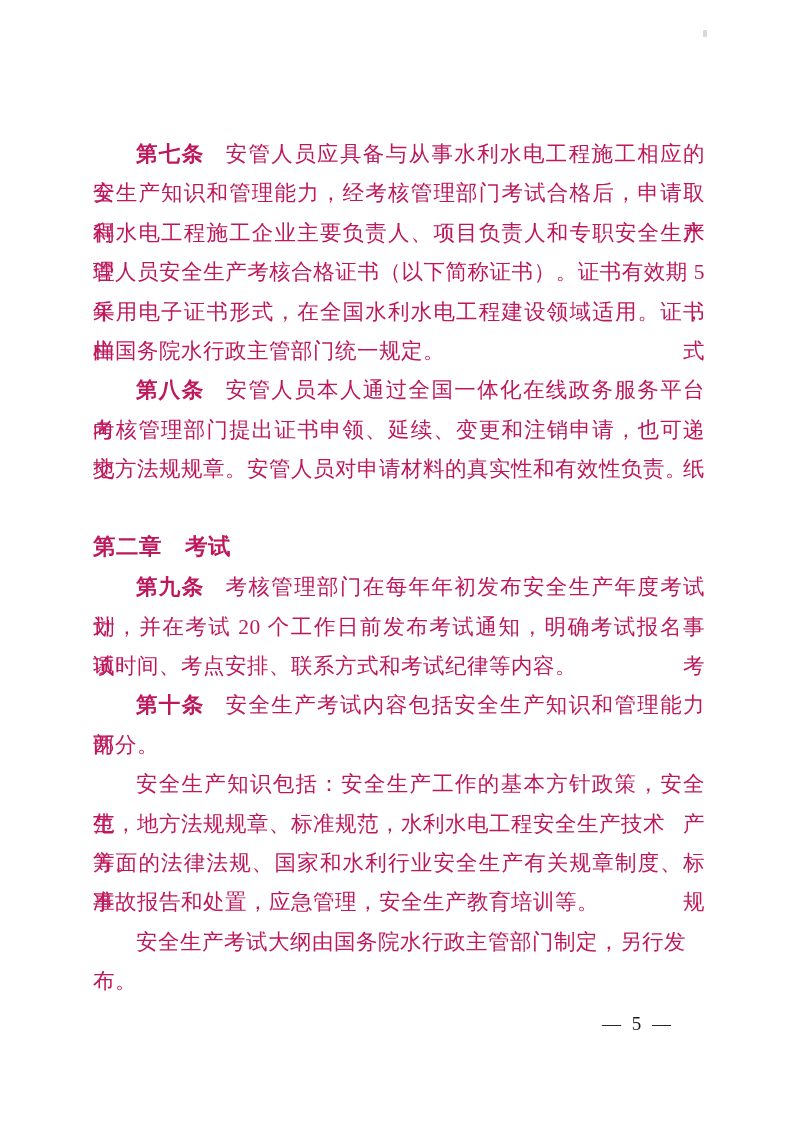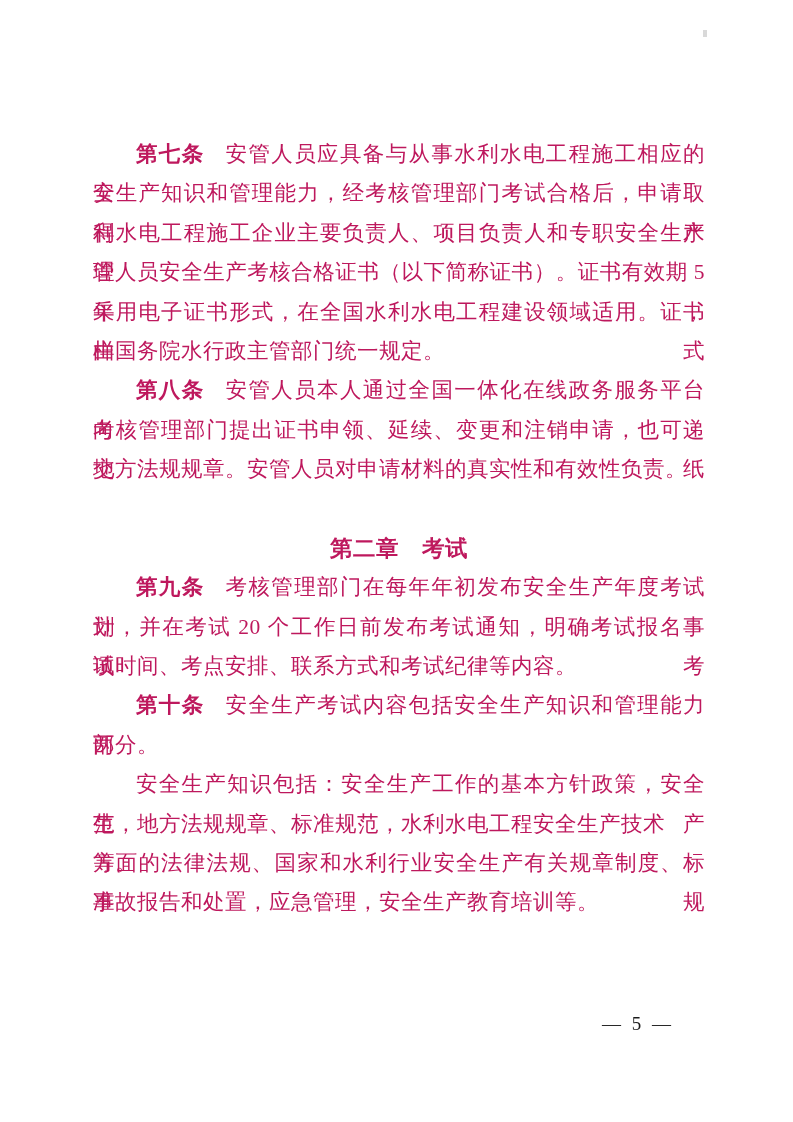--- a/index.html
+++ b/index.html
@@ -33,24 +33,23 @@
     text-align: justify;
     text-align-last: justify;
   }
   .line.indent {
     text-indent: 43px;
   }
   .line.blank {
     height: 39.4px;
   }
   .line.heading {
-    text-align: center;
     font-weight: 700;
     font-size: 22.5px;
-    font-family: Liberation Sans, sans-serif;
+    font-family: Liberation Mono, monospace;
   }
   .article-label {
     font-weight: 700;
     font-family: "Liberation Sans", "DejaVu Sans", sans-serif;
     margin-right: 21px;
   }
   .page-number {
     position: absolute;
     left: 602px;
     top: 1011px;
@@ -91,15 +90,16 @@
       <div class="line heading">第二章　考试</div>
       <div class="line body justify indent"><span class="article-label">第九条</span><span>考核管理部门在每年年初发布安全生产年度考试计</span></div>
       <div class="line body justify"><span>划，并在考试 20 个工作日前发布考试通知，明确考试报名事项、考</span></div>
       <div class="line body"><span>试时间、考点安排、联系方式和考试纪律等内容。</span></div>
       <div class="line body justify indent"><span class="article-label">第十条</span><span>安全生产考试内容包括安全生产知识和管理能力两</span></div>
       <div class="line body"><span>部分。</span></div>
       <div class="line body justify indent"><span>安全生产知识包括：安全生产工作的基本方针政策，安全生产</span></div>
       <div class="line body"><span>范，地方法规规章、标准规范，水利水电工程安全生产技术等。</span></div>
       <div class="line body justify"><span>方面的法律法规、国家和水利行业安全生产有关规章制度、标准规</span></div>
       <div class="line body"><span>事故报告和处置，应急管理，安全生产教育培训等。</span></div>
+      <div class="line body indent"><span>安全生产考试大纲由国务院水行政主管部门制定，另行发布。</span></div>
     </div>
   <div class="page-number">— 5 —</div>
 </div>
 
 </body></html>

